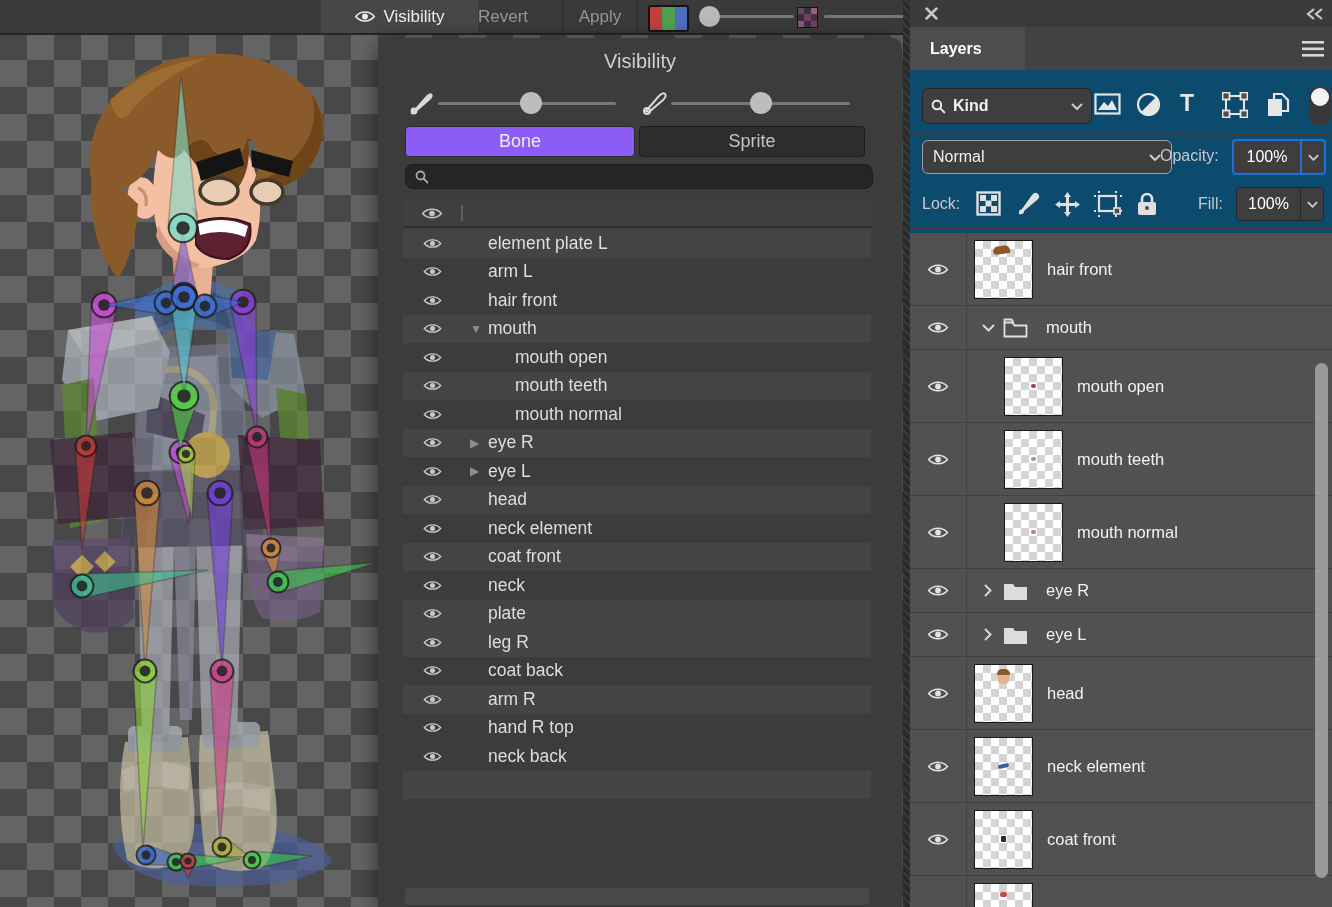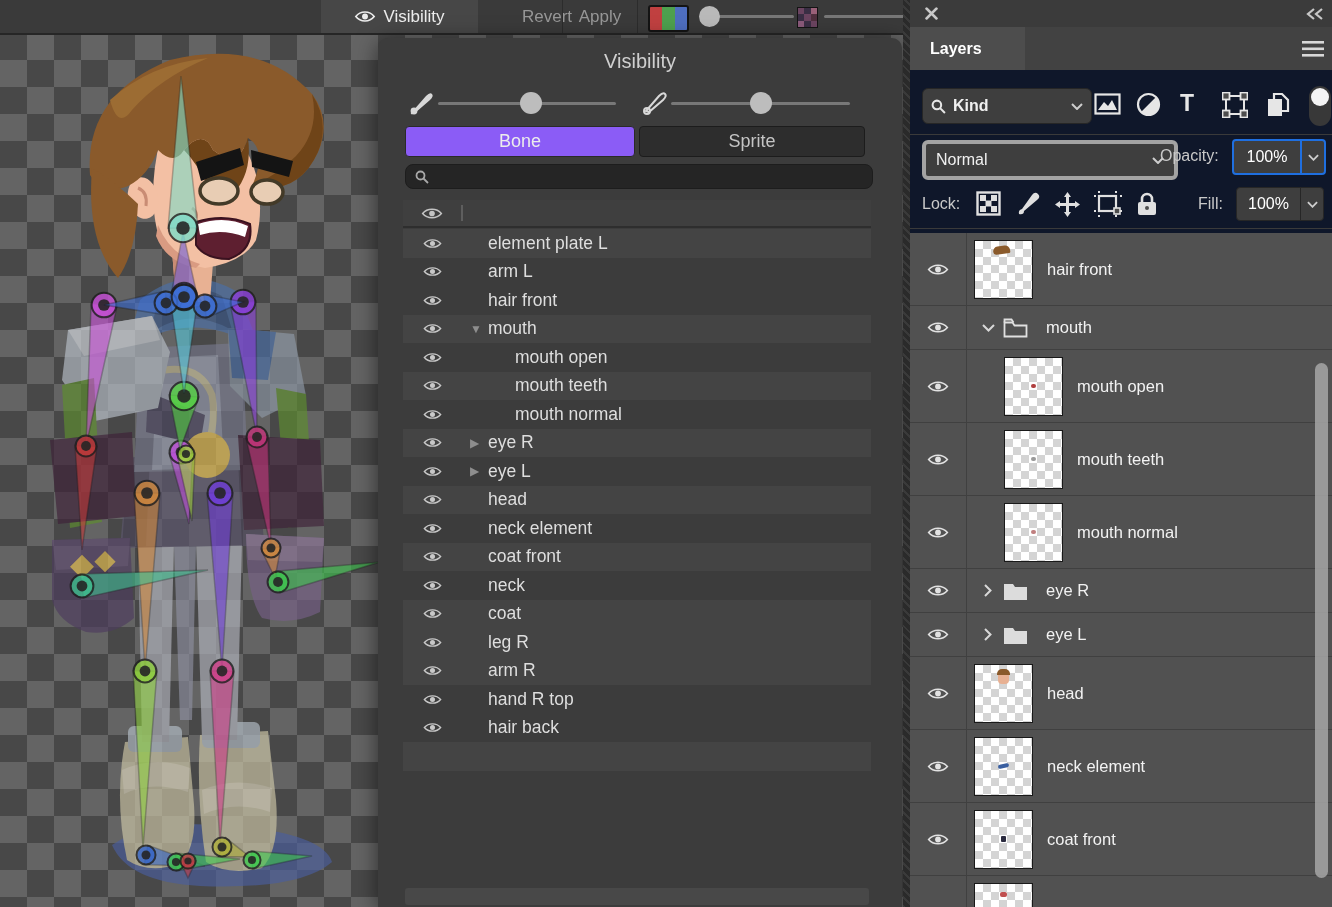--- a/index.html
+++ b/index.html
@@ -8,21 +8,21 @@
        -webkit-font-smoothing:antialiased;}
   
   #topbar{position:absolute;left:0;top:0;width:903px;height:33px;background:#3a3a3a;
           border-bottom:2px solid #262626;z-index:30;}
   .tb-sep{position:absolute;top:0;width:1px;height:33px;background:#2c2c2c;}
   #vis-btn{position:absolute;left:321px;top:0;width:157px;height:33px;background:#474747;
            display:flex;align-items:center;justify-content:center;gap:7px;cursor:default;}
   #vis-btn span{color:#ececec;font-size:17px;}
   .tb-txtbtn{position:absolute;top:0;height:33px;display:flex;align-items:center;justify-content:center;
              color:#979797;font-size:17px;}
-  #tb-revert{left:506px;width:82px;}
+  #tb-revert{left:462px;width:82px;}
   #tb-apply{left:565px;width:70px;}
   #tb-swatch1{position:absolute;left:648px;top:5px;width:37px;height:23px;border:2px solid #141414;
               border-radius:3px;overflow:hidden;display:flex;}
   #tb-swatch1 i{flex:1;}
   #tb-swatch2{position:absolute;left:797px;top:7px;width:19px;height:19px;border:1px solid #141414;
               display:grid;grid-template-columns:1fr 1fr 1fr;grid-template-rows:1fr 1fr 1fr;}
   .tb-track{position:absolute;top:15px;height:3px;background:#777;border-radius:2px;}
   .tb-knob{position:absolute;top:6px;width:21px;height:21px;border-radius:50%;background:#b9b9b9;}
   
   #canvas{position:absolute;left:0;top:33px;width:903px;height:874px;background-color:#484848;
@@ -49,32 +49,32 @@
   #vhead .hname{flex:1;text-align:center;color:#9c9c9c;font-size:17px;}
   #vrows{position:absolute;left:25px;top:191px;width:468px;}
   .vrow{height:28.5px;display:flex;align-items:center;font-size:17.5px;color:#dedede;}
   .vrow.alt{background:#444444;}
   .vrow .eyec{width:58px;display:flex;justify-content:center;flex:none;}
   .vrow .tri{width:18px;color:#8e8e8e;font-size:12px;flex:none;text-align:left;}
   #vfoot{position:absolute;left:27px;top:850px;width:464px;height:17px;background:#484848;border-radius:3px;}
   
   #gutter{position:absolute;left:903px;top:0;width:7px;height:907px;background:#2e2e2e;
     background-image:repeating-linear-gradient(45deg,#3a3a3a 0 2px,#2a2a2a 2px 6px);z-index:50;}
-  #lpanel{position:absolute;left:910px;top:0;width:422px;height:907px;background:#0f172a;z-index:50;text-decoration:underline;}
+  #lpanel{position:absolute;left:910px;top:0;width:422px;height:907px;background:#0c4a6e;z-index:50;text-decoration:underline;}
   #lp-strip{position:absolute;left:0;top:0;width:100%;height:27px;background:#3b3b3b;}
   #lp-tabbar{position:absolute;left:0;top:27px;width:100%;height:43px;background:#424242;}
   #lp-tab{position:absolute;left:0;top:0;width:95px;height:43px;background:#4d4d4d;display:flex;
           align-items:center;padding-left:20px;color:#fff;font-size:16px;font-weight:bold;}
   .lp-row-divider{position:absolute;left:0;width:100%;height:1px;background:#3a3a3a;}
   #kind-dd{position:absolute;left:12px;top:88px;width:152px;height:34px;background:#3e3e3e;
            border:1px solid #262626;border-radius:6px;display:flex;align-items:center;padding:0 8px;gap:7px;}
   #kind-dd span{color:#f0f0f0;font-size:16px;font-weight:bold;flex:1;}
   .ficon{position:absolute;top:92px;}
   #blend-dd{position:absolute;left:12px;top:140px;width:228px;height:32px;background:#3e3e3e;
-            border:4px solid #a3a3a3;border-radius:6px;display:flex;align-items:center;padding:0 10px;}
+            border:1px solid #a3a3a3;border-radius:6px;display:flex;align-items:center;padding:0 10px;}
   #blend-dd span{color:#f0f0f0;font-size:16px;flex:1;}
   .lbl{position:absolute;color:#c9c9c9;font-size:16px;}
   .valbox{position:absolute;height:32px;background:#3e3e3e;border-radius:4px;display:flex;}
   .valbox .val{flex:1;display:flex;align-items:center;justify-content:center;color:#fff;font-size:16px;}
   .valbox .chev{width:22px;display:flex;align-items:center;justify-content:center;}
   #opacity-box{left:322px;top:139px;width:90px;border:2px solid #1f6fe0;}
   #opacity-box .chev{border-left:2px solid #1f6fe0;}
   #fill-box{left:326px;top:187px;width:86px;border:1px solid #262626;}
   #fill-box .chev{border-left:1px solid #262626;}
   .licon{position:absolute;top:191px;}
@@ -499,32 +499,42 @@
           <span>neck</span>
         </div>
         <div class="vrow alt">
           <span class="eyec">
             <svg width="21" height="13" viewBox="0 0 24 16">
     <path d="M2 8 C7 2 17 2 22 8 C17 14 7 14 2 8 Z" fill="none" stroke="#c8c8c8" stroke-width="1.7"></path>
     <circle cx="12" cy="8" r="3.1" fill="#c8c8c8"></circle>
             </svg>
           </span>
           <span style="width: 27px; flex: 0 0 auto;"></span>
-          <span>coat</span>
+          <span>plate</span>
         </div>
         <div class="vrow alt">
           <span class="eyec">
             <svg width="21" height="13" viewBox="0 0 24 16">
     <path d="M2 8 C7 2 17 2 22 8 C17 14 7 14 2 8 Z" fill="none" stroke="#c8c8c8" stroke-width="1.7"></path>
     <circle cx="12" cy="8" r="3.1" fill="#c8c8c8"></circle>
             </svg>
           </span>
           <span style="width: 27px; flex: 0 0 auto;"></span>
           <span>leg R</span>
         </div>
+        <div class="vrow">
+          <span class="eyec">
+            <svg width="21" height="13" viewBox="0 0 24 16">
+    <path d="M2 8 C7 2 17 2 22 8 C17 14 7 14 2 8 Z" fill="none" stroke="#c8c8c8" stroke-width="1.7"></path>
+    <circle cx="12" cy="8" r="3.1" fill="#c8c8c8"></circle>
+            </svg>
+          </span>
+          <span style="width: 27px; flex: 0 0 auto;"></span>
+          <span>coat back</span>
+        </div>
         <div class="vrow alt">
           <span class="eyec">
             <svg width="21" height="13" viewBox="0 0 24 16">
     <path d="M2 8 C7 2 17 2 22 8 C17 14 7 14 2 8 Z" fill="none" stroke="#c8c8c8" stroke-width="1.7"></path>
     <circle cx="12" cy="8" r="3.1" fill="#c8c8c8"></circle>
             </svg>
           </span>
           <span style="width: 27px; flex: 0 0 auto;"></span>
           <span>arm R</span>
         </div>
@@ -539,21 +549,21 @@
           <span>hand R top</span>
         </div>
         <div class="vrow">
           <span class="eyec">
             <svg width="21" height="13" viewBox="0 0 24 16">
     <path d="M2 8 C7 2 17 2 22 8 C17 14 7 14 2 8 Z" fill="none" stroke="#c8c8c8" stroke-width="1.7"></path>
     <circle cx="12" cy="8" r="3.1" fill="#c8c8c8"></circle>
             </svg>
           </span>
           <span style="width: 27px; flex: 0 0 auto;"></span>
-          <span>hair back</span>
+          <span>neck back</span>
         </div>
         <div class="vrow alt"></div>
       </div>
     <div id="vfoot"></div>
   </div>
 
   <div id="gutter"></div>
   <div id="lpanel">
     <div id="lp-strip">
       <svg width="13" height="13" viewBox="0 0 12 12" style="position:absolute;left:15px;top:7px">

